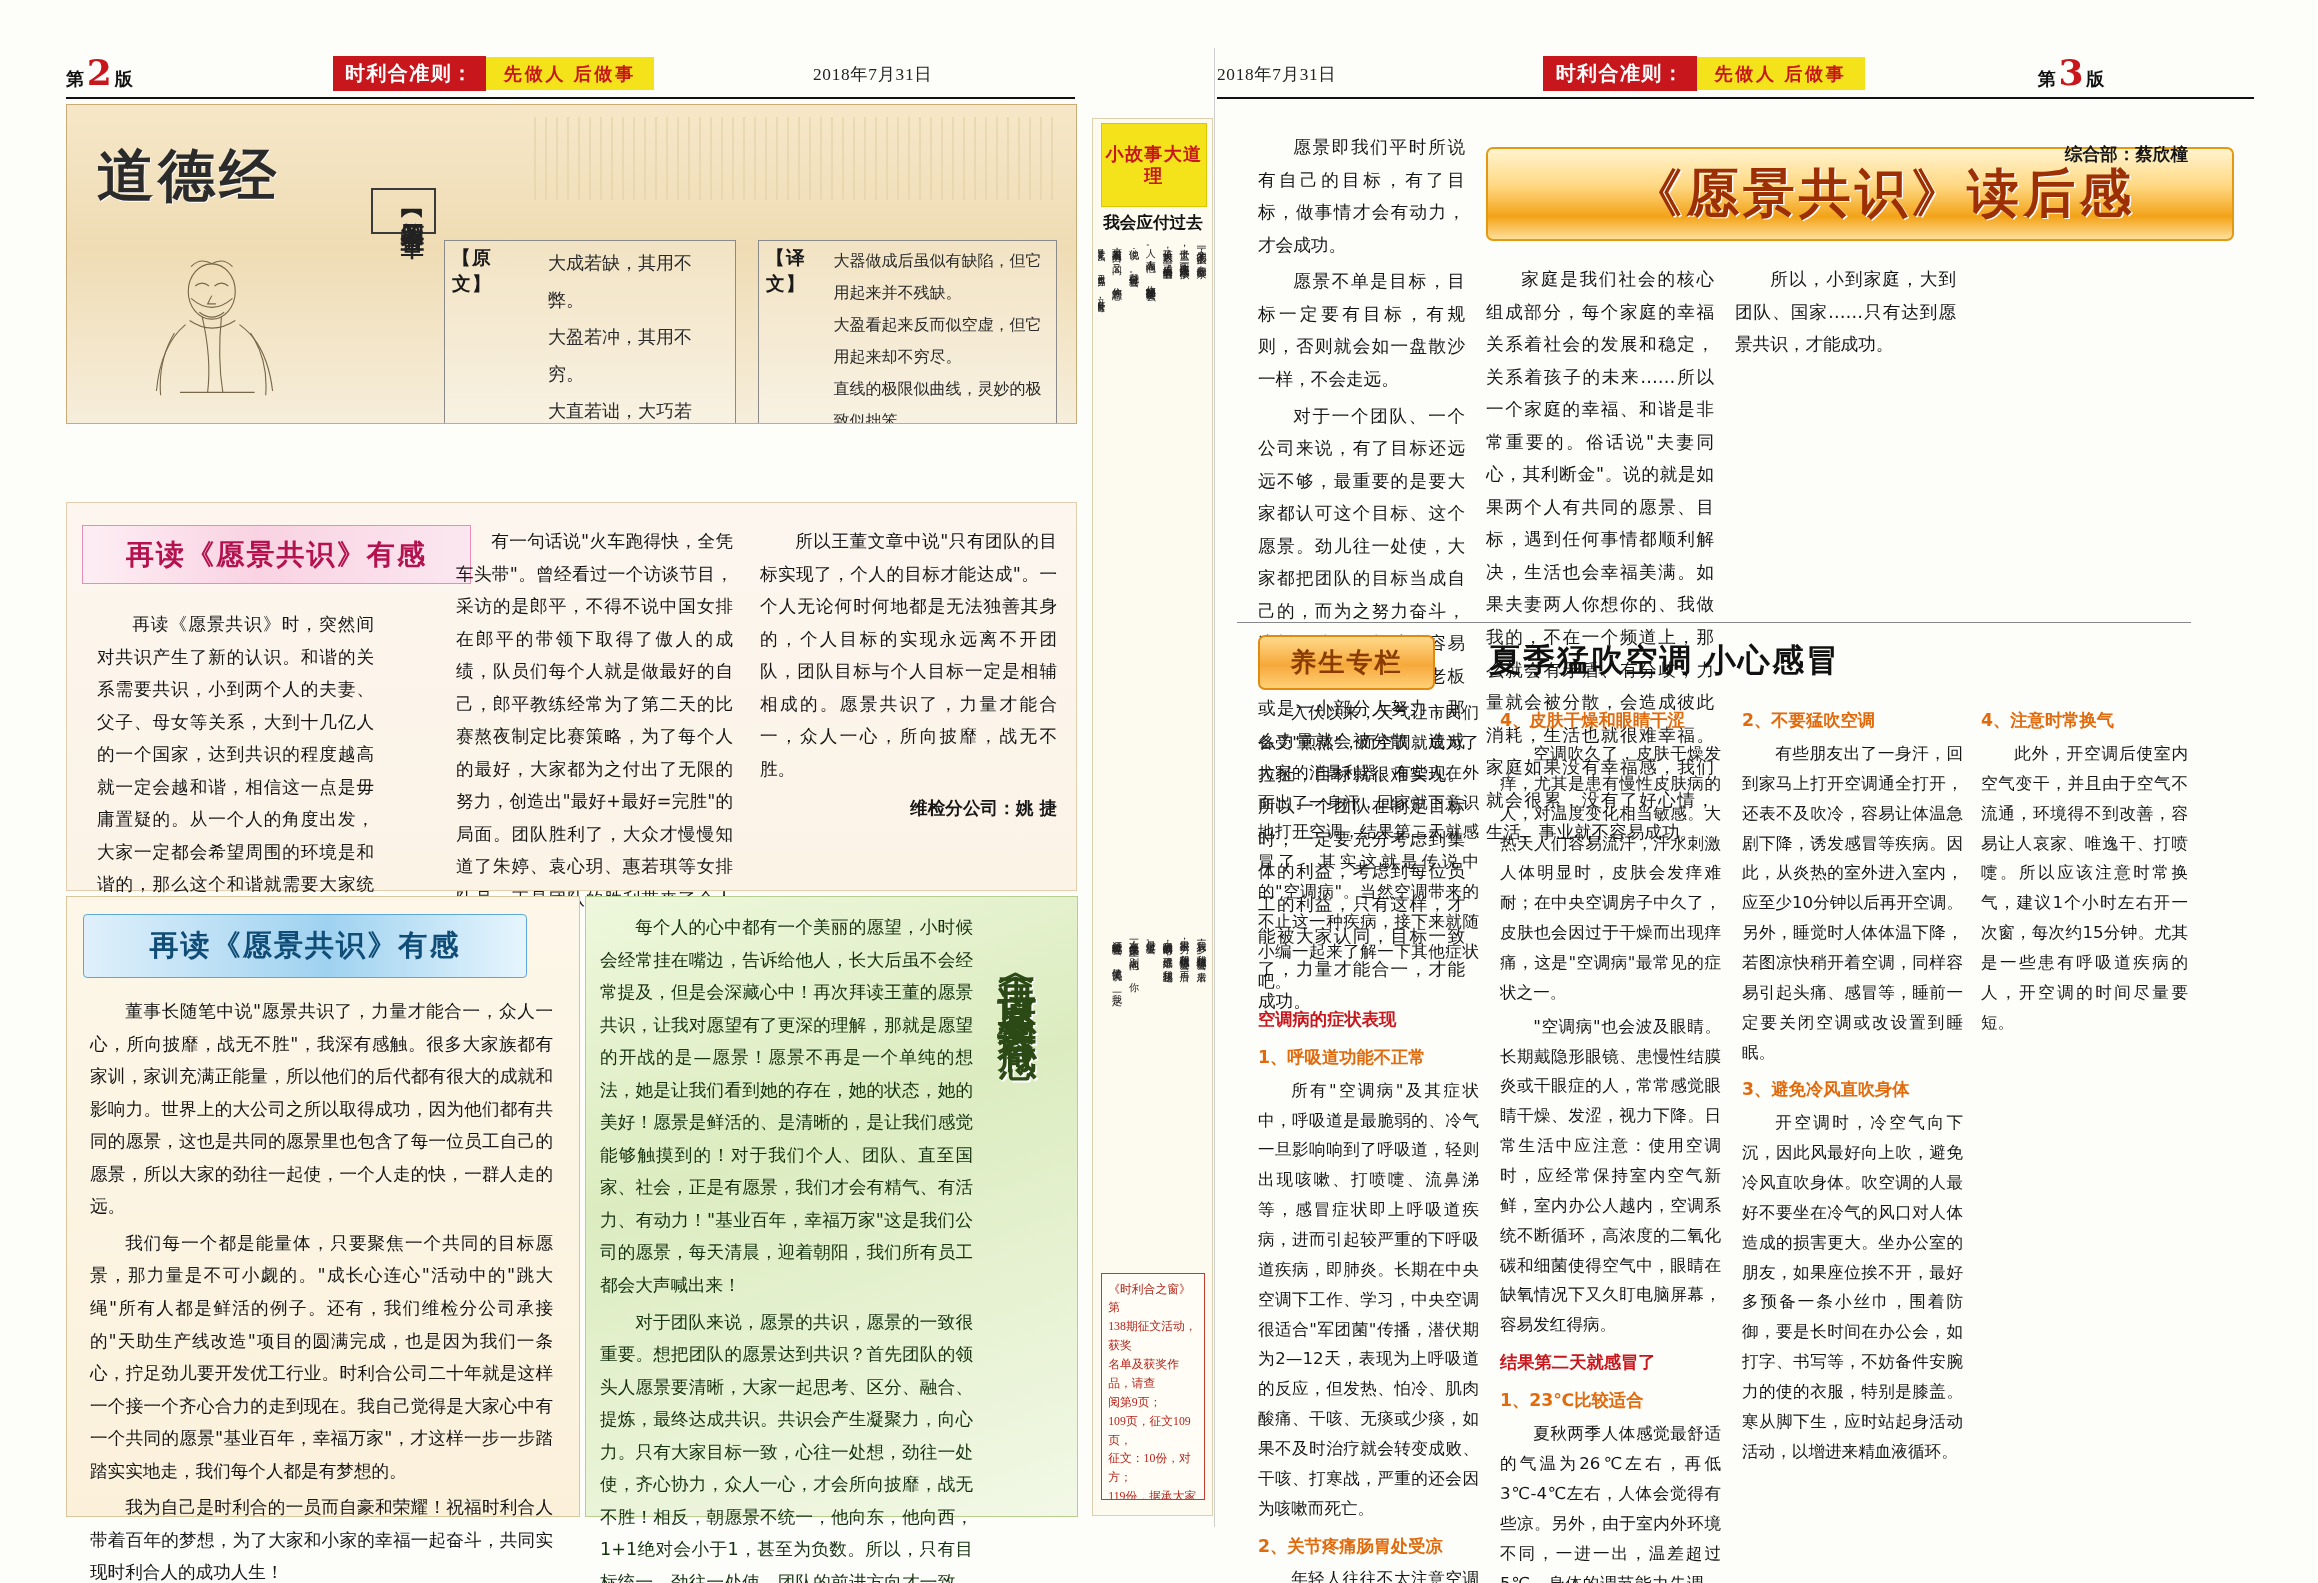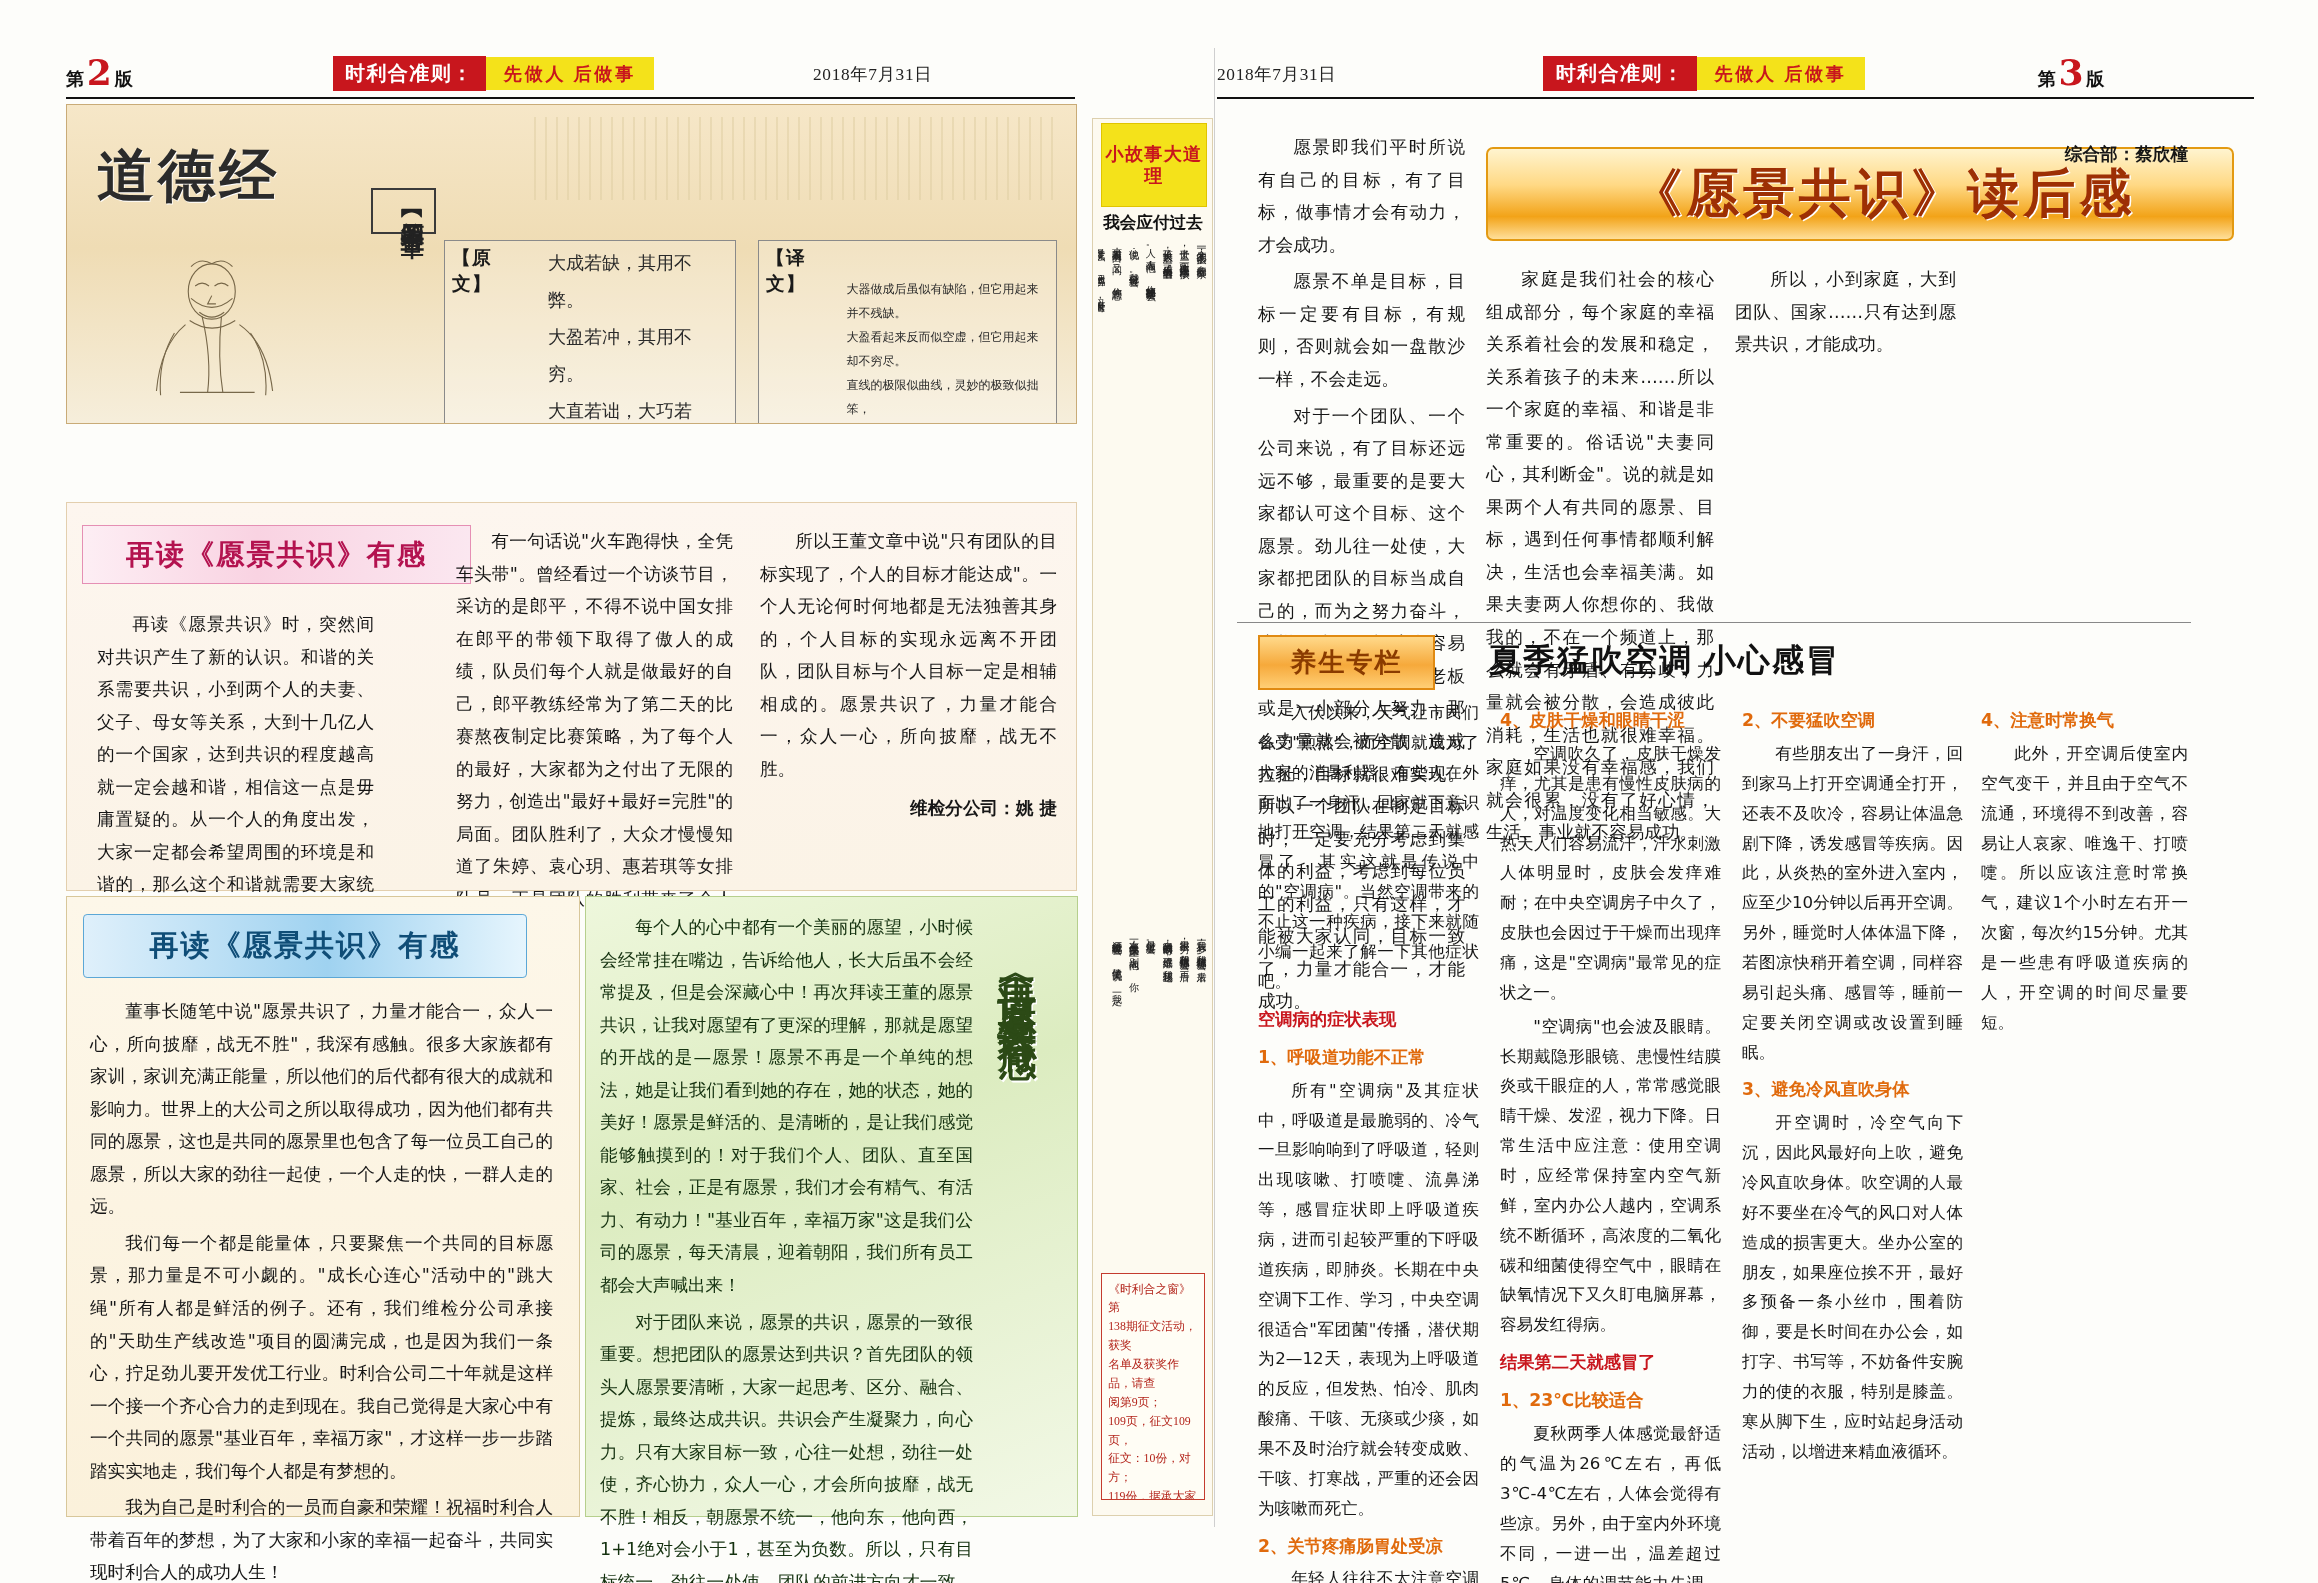--- a/index.html
+++ b/index.html
@@ -43,21 +43,21 @@
   .tc-lines{padding:4.1px 9.7px 7px 9.7px;font-size:18px;line-height:2.05;color:#2a2a2a;}
 
   
   .ribbon{position:absolute;display:flex;align-items:center;justify-content:center;
           font-weight:bold;letter-spacing:2.1px;}
   .ribbon-pink{background:linear-gradient(90deg,#fdeef4 0%,#f9d3e2 45%,#fbe7f0 100%);
                border:1.4px solid #e58fb4;color:#b3124f;}
   .ribbon-blue{background:linear-gradient(90deg,#dff0fb 0%,#9fd2f0 55%,#e6f5fd 100%);
                border:1.4px solid #5ba7d6;color:#0f4d77;}
   .ribbon-orange{background:linear-gradient(180deg,#ffd98a 0%,#f6a93b 55%,#ffcf76 100%);
-                 border:2.1px solid #e08a12;color:#8a3b00;border-radius:0;}
+                 border:2.1px solid #e08a12;color:#8a3b00;border-radius:7px;}
   .yellowtag{background:#f4e21a;color:#c8161d;font-weight:bold;border:1.4px solid #e0c400;}
 
   
   .tcol{position:absolute;font-size:17.6px;line-height:1.85;color:#161616;}
   .tcol p{margin:0 0 4.1px 0;text-indent:2em;text-align:justify;}
   .sign{text-align:right;font-weight:bold;margin-top:7px;}
 
   
   .vtitle{position:absolute;writing-mode:vertical-rl;text-orientation:upright;
           font-size:39px;font-weight:bold;color:#222;letter-spacing:7px;
@@ -144,21 +144,21 @@
       <div class="tc-lines">
         <div>大成若缺，其用不弊。</div>
         <div>大盈若冲，其用不穷。</div>
         <div>大直若诎，大巧若拙，</div>
 
       </div>
     </div>
 
     <div class="two-col-box tc" style="left:691px;width:297px;">
       <div class="tc-head">【译文】</div>
-      <div class="tc-lines" style="font-size:12px;line-height:2.0;margin-top:32px;">
+      <div class="tc-lines" style="font-size:16px;line-height:2.0;">
         <div>大器做成后虽似有缺陷，但它用起来并不残缺。</div>
         <div>大盈看起来反而似空虚，但它用起来却不穷尽。</div>
         <div>直线的极限似曲线，灵妙的极致似拙笨，</div>
 
       </div>
     </div>
   </div>
 
   <div class="peach-panel" style="left:66px;top:502px;width:1009px;height:387px;background:linear-gradient(180deg,#fdf6ef 0%,#fbf3e6 100%);border-color:#e3cfae;"></div>
 

